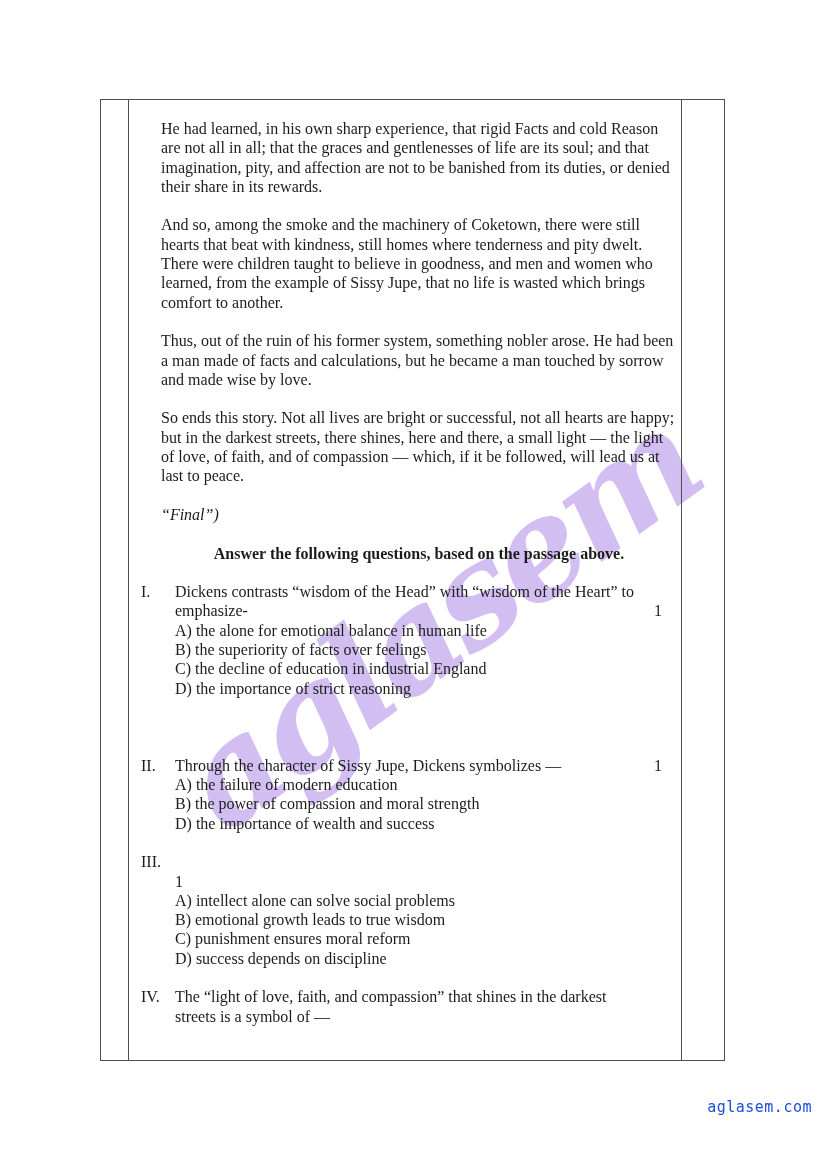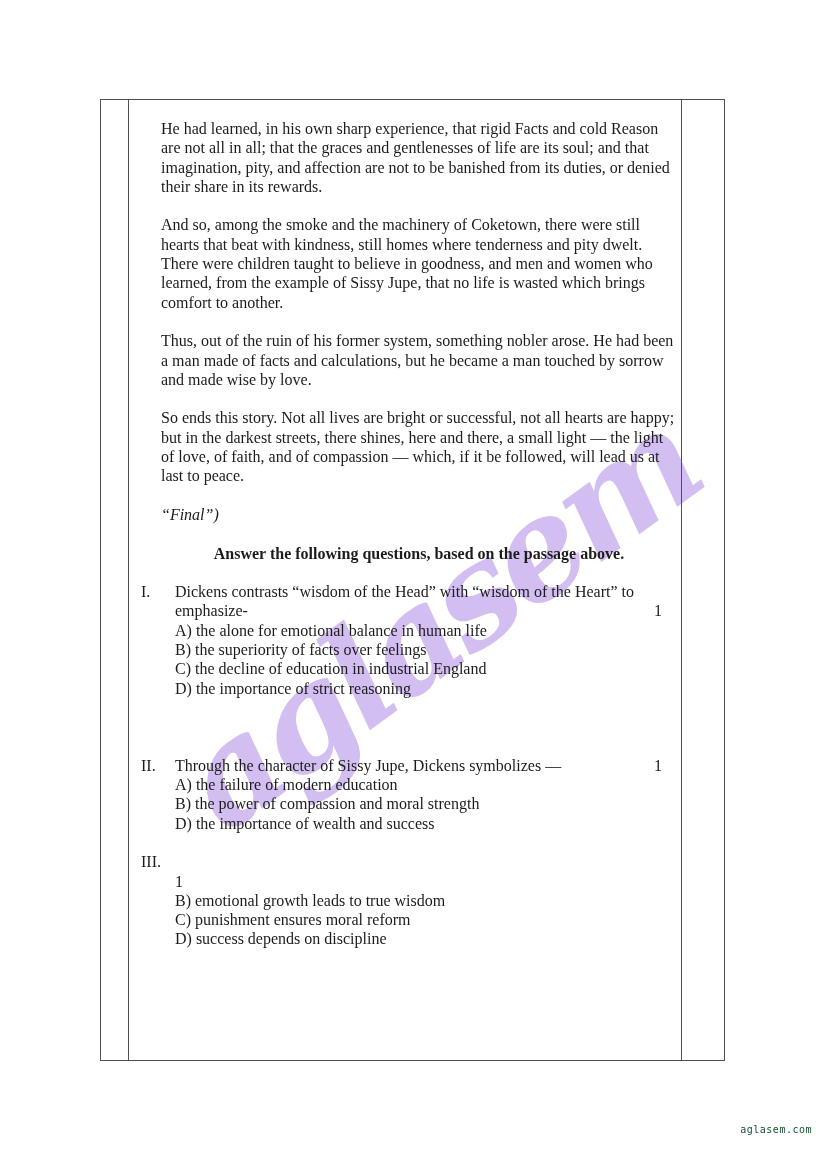--- a/index.html
+++ b/index.html
@@ -32,23 +32,23 @@
   .questions{margin:0;}
   .question{margin:0 0 19.3px 0;}
   .question:first-child{margin-bottom:57.9px;}
   .q-row{display:flex;align-items:flex-end;width:541px;}
   .q-num{width:34px;align-self:flex-start;}
   .q-text{width:471px;}
   .q-mark{width:36px;box-sizing:border-box;padding-left:8px;}
   .q-mark-own{margin-left:34px;}
   .q-opt{margin-left:34px;width:480px;}
   .footer-link{
-    position:absolute;top:1124px;right:15px;z-index:2;
-    font-family:"DejaVu Sans Mono", monospace;font-size:10px;
-    color:#14532d;letter-spacing:.5px;
+    position:absolute;top:1098px;right:15px;z-index:2;
+    font-family:"DejaVu Sans Mono", monospace;font-size:15px;
+    color:#1d4ed8;letter-spacing:.5px;
   }
 </style>
 </head>
 <body>
 
 <div class="watermark">aglasem</div>
 
 <div class="sheet-table">
   <div class="col-a"></div>
   <div class="col-main">
@@ -86,23 +86,30 @@
           </div>
           <div class="q-opt">A) the failure of modern education</div>
           <div class="q-opt">B) the power of compassion and moral strength</div>
           <div class="q-opt">D) the importance of wealth and success</div>
         </div>
         <div class="question">
           <div class="q-row">
             <div class="q-num">III.</div>
           </div>
           <div class="q-mark-own">1</div>
+          <div class="q-opt">A) intellect alone can solve social problems</div>
           <div class="q-opt">B) emotional growth leads to true wisdom</div>
           <div class="q-opt">C) punishment ensures moral reform</div>
           <div class="q-opt">D) success depends on discipline</div>
+        </div>
+        <div class="question">
+          <div class="q-row">
+            <div class="q-num">IV.</div>
+            <div class="q-text">The “light of love, faith, and compassion” that shines in the darkest streets is a symbol of —</div>
+          </div>
         </div>
       </div>
 
   </div>
   <div class="col-b"></div>
 </div>
 
 <div class="footer-link">aglasem.com</div>
 
 </body></html>

